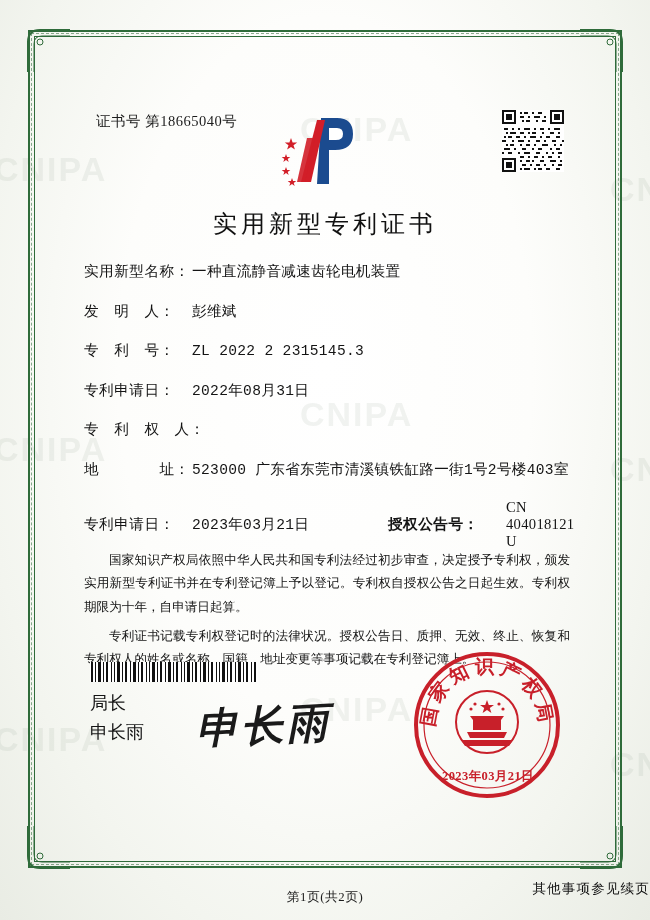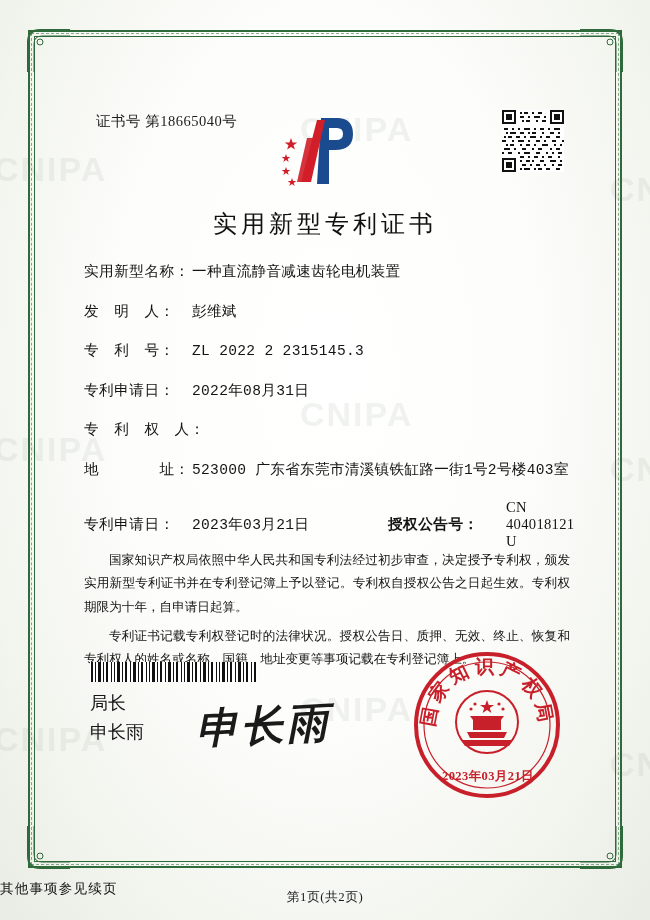--- a/index.html
+++ b/index.html
@@ -247,24 +247,24 @@
     bottom: 14px;
     text-align: center;
     font-size: 12.8px;
     color: #1c1c1c;
     letter-spacing: 0.5px;
     margin-top: 9px;
   }
 
   .footer-note {
     position: absolute;
-    left: 0;
+    left: 8px;
     right: 0;
     bottom: 22px;
-    text-align: left;
+    text-align: right;
     font-size: 13.5px;
     color: #111;
     letter-spacing: 1.2px;
   }
 </style>
 </head>
 <body>
 
 <div class="page">
 

